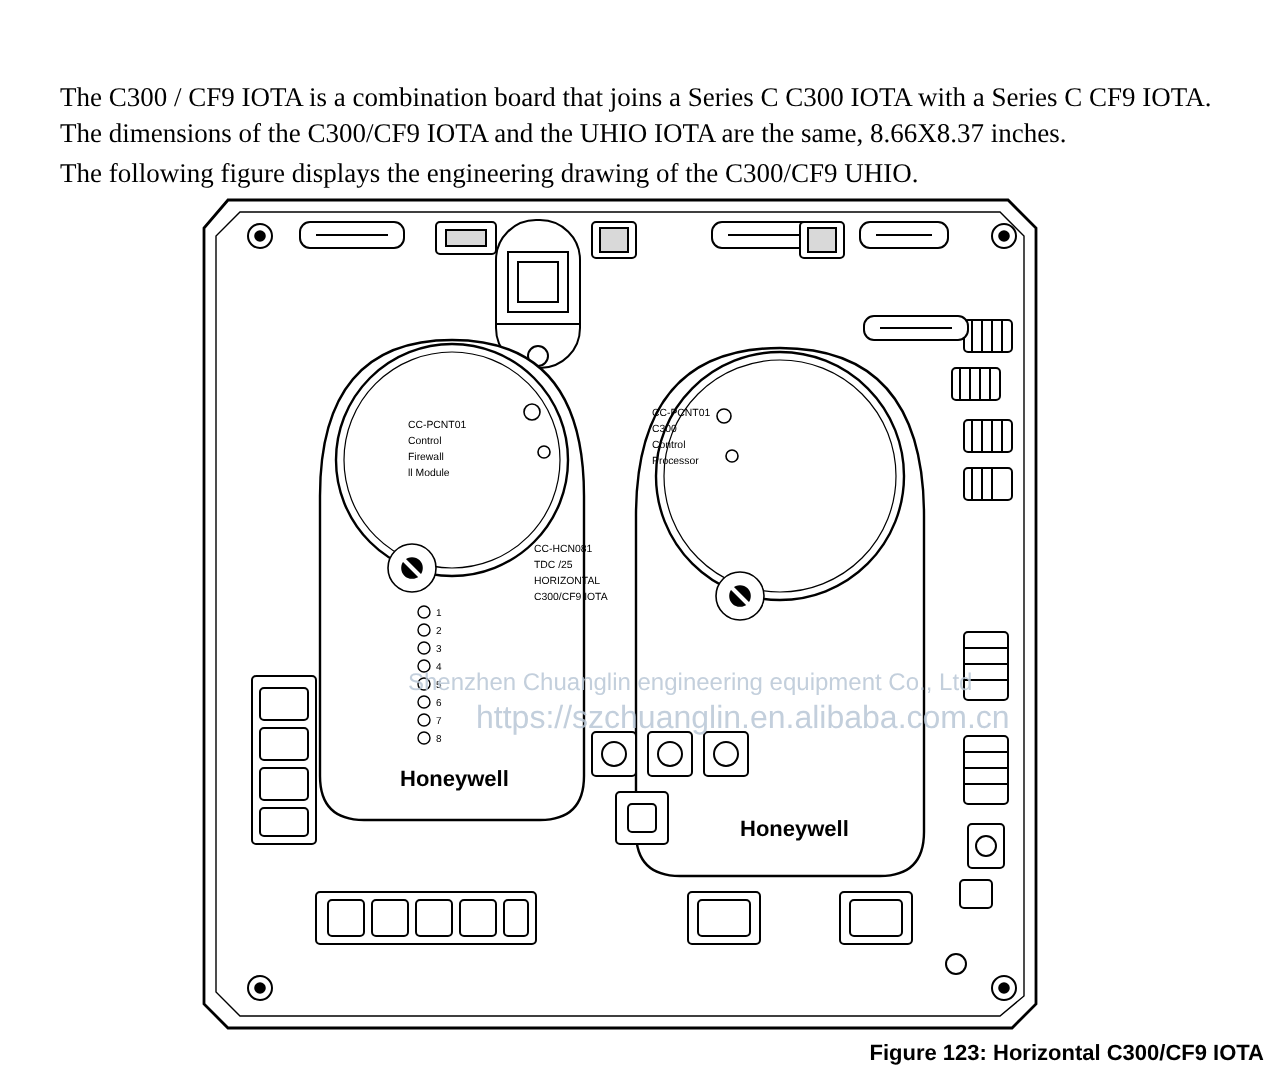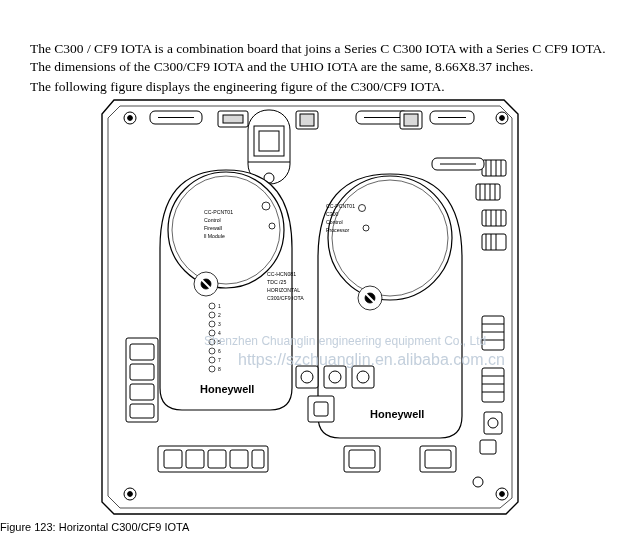--- a/index.html
+++ b/index.html
@@ -44,24 +44,24 @@
     left: 100px;
     top: 82px;
     width: 432px;
     height: 420px;
   }
   .figure-caption {
     position: absolute;
     left: 0;
     top: 505px;
     width: 632px;
-    text-align: left;
+    text-align: right;
     font-family: "Liberation Sans", sans-serif;
     font-size: 11px;
-    font-weight: normal;
+    font-weight: bold;
     color: #000;
   }
   svg.board {
     display: block;
   }
   .wm {
     position: absolute;
     font-family: "Liberation Sans", sans-serif;
     color: #b9c7d6;
     opacity: 0.85;
@@ -78,21 +78,21 @@
     top: 253px;
     font-size: 16px;
   }
 </style>
 </head>
 <body>
 
 <div class="page">
 
   <p class="para" id="para-1">The C300 / CF9 IOTA is a combination board that joins a Series C C300 IOTA with a Series C CF9 IOTA. The dimensions of the C300/CF9 IOTA and the UHIO IOTA are the same, 8.66X8.37 inches.</p>
-  <p class="para" id="para-2">The following figure displays the engineering figure of the C300/CF9 IOTA.</p>
+  <p class="para" id="para-2">The following figure displays the engineering drawing of the C300/CF9 UHIO.</p>
 
   <div class="figure-wrap">
     <svg class="board" width="432" height="420" viewBox="0 0 432 420" xmlns="http://www.w3.org/2000/svg">
       <g fill="none" stroke="#000" stroke-width="1.2">
 
         <path d="M14 2 L404 2 L418 16 L418 404 L406 416 L14 416 L2 404 L2 16 Z" fill="#ffffff" stroke="#000" stroke-width="1.4"></path>
 
         <path d="M20 8 L400 8 L412 20 L412 400 L400 410 L20 410 L8 398 L8 20 Z" fill="none" stroke="#000" stroke-width="0.7"></path>
       </g>
 

